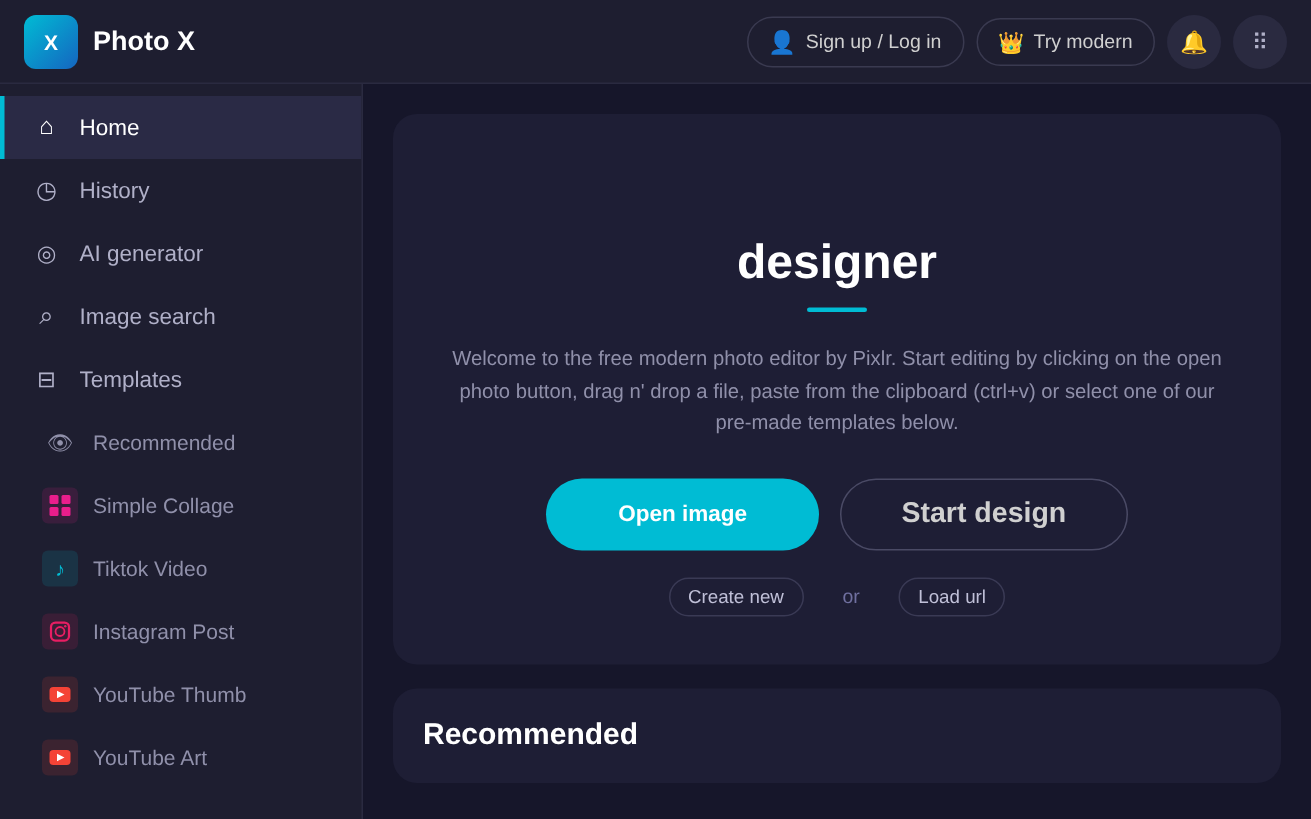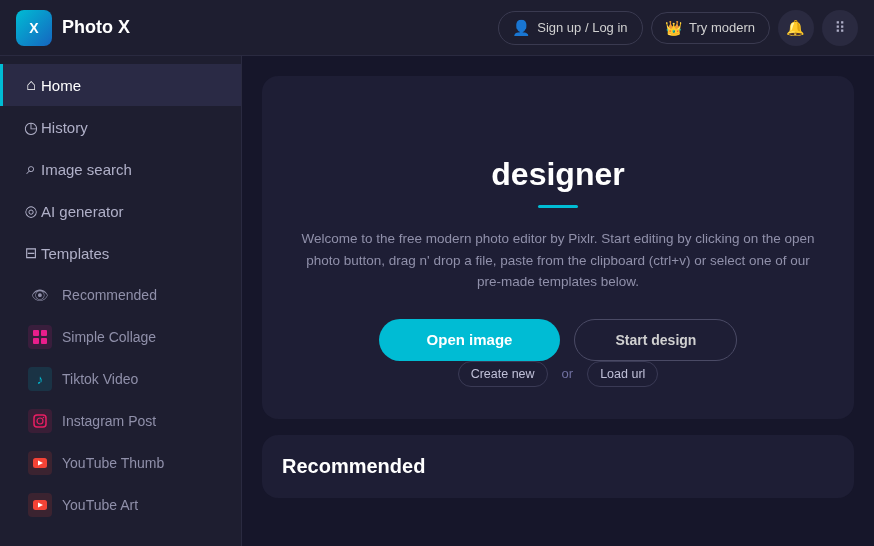--- a/index.html
+++ b/index.html
@@ -103,21 +103,21 @@
       border-right: 1px solid #2a2a40;
       padding: 8px 0;
     }
     .sidebar::-webkit-scrollbar { width: 4px; }
     .sidebar::-webkit-scrollbar-track { background: transparent; }
     .sidebar::-webkit-scrollbar-thumb { background: #3a3a50; border-radius: 2px; }
 
     .nav-item {
       display: flex;
       align-items: center;
-      gap: 0;
+      gap: 12px;
       padding: 11px 18px;
       cursor: pointer;
       color: #b0b0c8;
       font-size: 15px;
       font-weight: 500;
       border-left: 3px solid transparent;
       transition: background 0.15s;
     }
     .nav-item.active {
       background: #2a2a45;
@@ -190,46 +190,47 @@
       font-size: 13.5px;
       color: #9090aa;
       line-height: 1.6;
       max-width: 520px;
       margin: 12px auto 26px;
     }
     .hero-buttons {
       display: flex;
       justify-content: center;
       gap: 14px;
+      margin-bottom: 18px;
     }
     .btn-open {
       background: #00bcd4;
       color: #fff;
       border: none;
       border-radius: 24px;
       padding: 12px 48px;
       font-size: 15px;
       font-weight: 600;
       cursor: pointer;
     }
     .btn-start {
       background: transparent;
       color: #d0d0d0;
       border: 1.5px solid #4a4a65;
       border-radius: 24px;
       padding: 12px 40px;
-      font-size: 14px;
+      font-size: 19px;
       font-weight: 600;
       cursor: pointer;
     }
     .hero-links {
       display: flex;
       justify-content: center;
       align-items: center;
-      gap: 14px;
+      gap: 26px;
       font-size: 13px;
       color: #7070a0;
     }
     .hero-link {
       color: #c0c0d8;
       cursor: pointer;
       padding: 5px 12px;
       border: 1px solid #3a3a55;
       border-radius: 16px;
       font-size: 12.5px;
@@ -297,26 +298,26 @@
 
     <div class="nav-item active">
       <span class="nav-icon icon-home"></span>
       <span>Home</span>
     </div>
     <div class="nav-item">
       <span class="nav-icon icon-history"></span>
       <span>History</span>
     </div>
     <div class="nav-item">
+      <span class="nav-icon icon-ai"></span>
+      <span>AI generator</span>
+    </div>
+    <div class="nav-item">
       <span class="nav-icon icon-search"></span>
       <span>Image search</span>
-    </div>
-    <div class="nav-item">
-      <span class="nav-icon icon-ai"></span>
-      <span>AI generator</span>
     </div>
     <div class="nav-item">
       <span class="nav-icon icon-templates"></span>
       <span>Templates</span>
     </div>
 
     <div class="sub-item">
       <div class="sub-icon" style="color:#9090aa; font-size:14px;">👁</div>
       <span>Recommended</span>
     </div>

